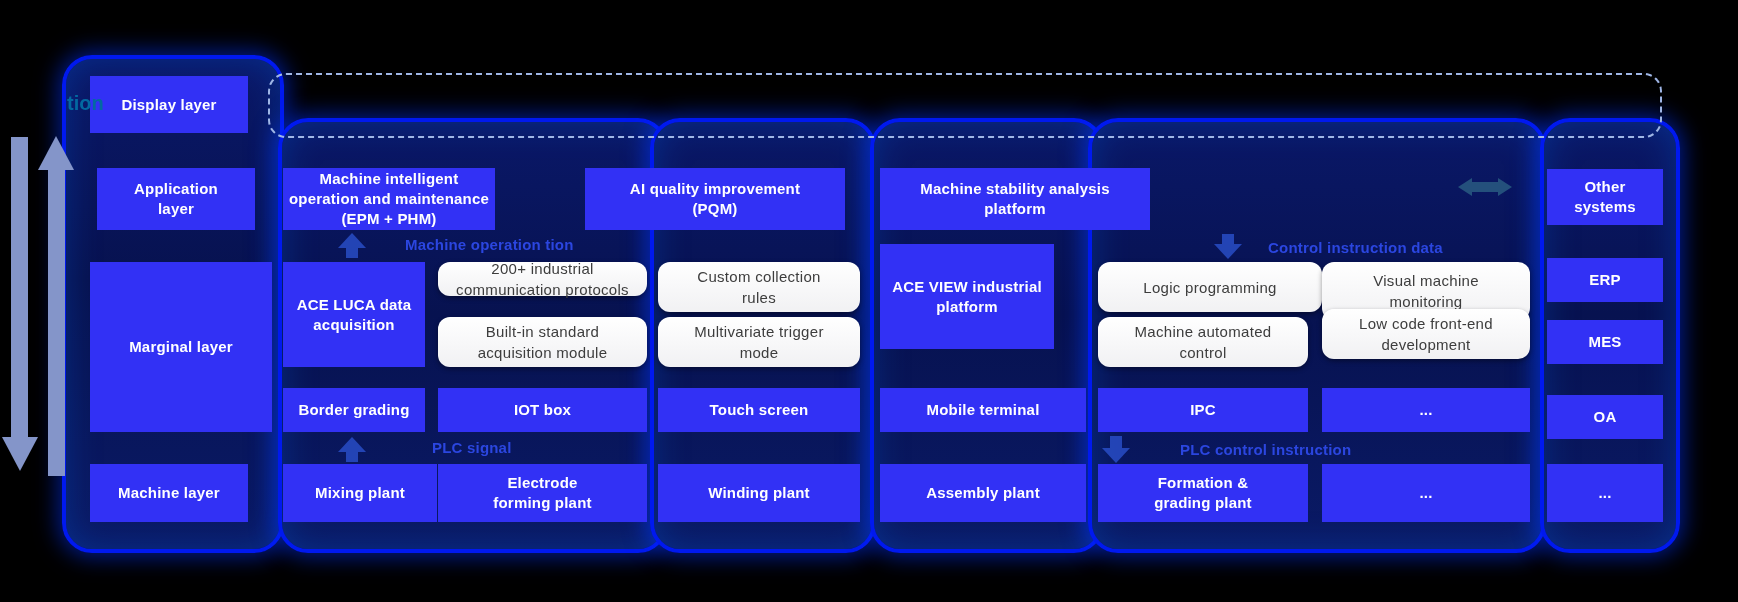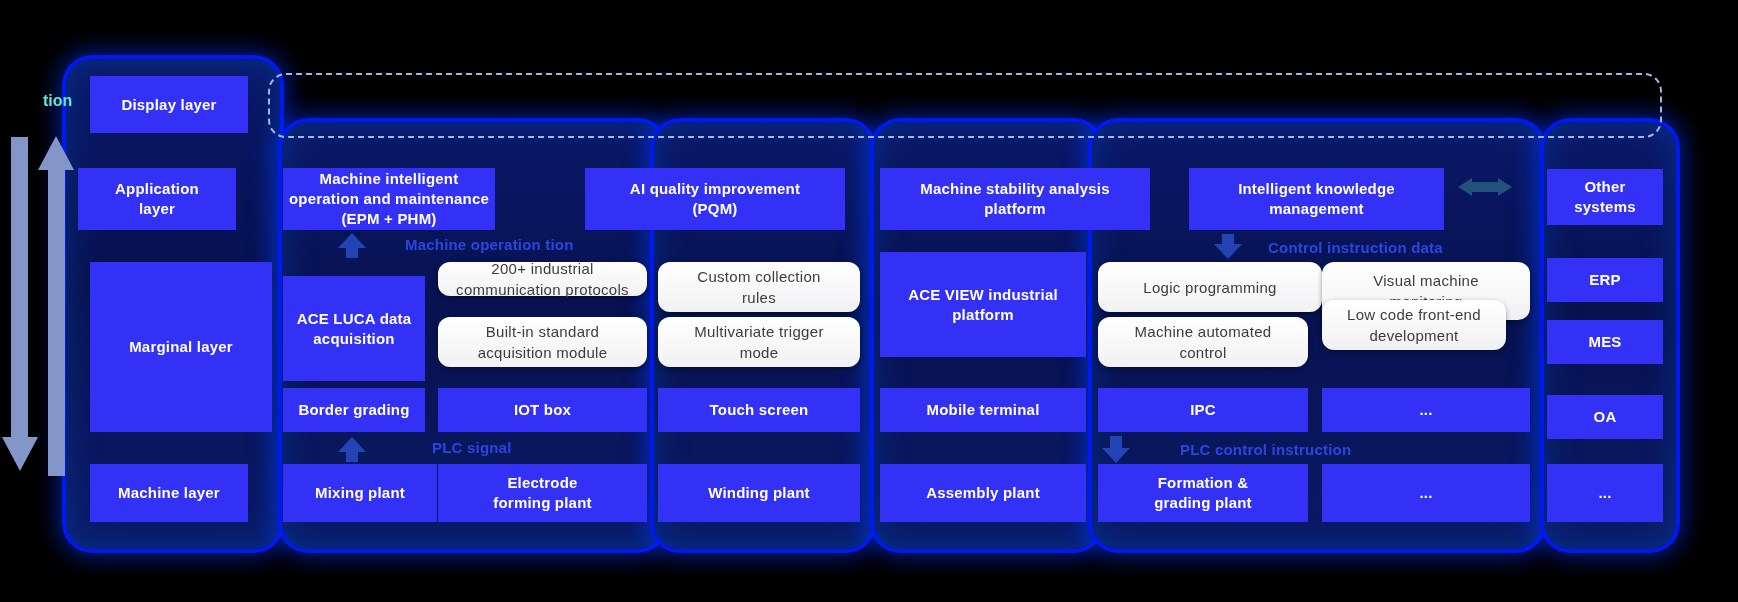--- a/index.html
+++ b/index.html
@@ -22,21 +22,21 @@
   }
   .whitebox{
     position:absolute;background:linear-gradient(180deg,#ffffff,#f1f1f3);color:#3d3d3d;
     border-radius:12px;display:flex;align-items:center;justify-content:center;text-align:center;
     white-space:pre-line;font-size:15px;line-height:1.4;z-index:3;letter-spacing:.3px;
     box-shadow:0 2px 5px rgba(0,0,0,.4);
   }
   .flowlabel{
     position:absolute;color:#2b46e0;font-weight:bold;font-size:15px;z-index:4;letter-spacing:.2px;
   }
-  .fragment{position:absolute;color:#5eead4;font-weight:bold;font-size:16px;z-index:5;}
+  .fragment{position:absolute;color:#0369a1;font-weight:bold;font-size:20px;z-index:5;margin-left:24px;}
   .shaft{position:absolute;background:#8495c9;z-index:2;}
   .tri{position:absolute;width:0;height:0;z-index:2;}
   .tri.big-down{border-left:18px solid transparent;border-right:18px solid transparent;border-top:34px solid #8495c9;}
   .tri.big-up{border-left:18px solid transparent;border-right:18px solid transparent;border-bottom:34px solid #8495c9;}
   .sm{background:#2b50cc;opacity:.8;}
   .tri.sm-up{border-left:14px solid transparent;border-right:14px solid transparent;border-bottom:15px solid #2b50cc;opacity:.8;}
   .tri.sm-down{border-left:14px solid transparent;border-right:14px solid transparent;border-top:15px solid #2b50cc;opacity:.8;}
   .dbl{background:#24507c;}
   .tri.dbl-left{border-top:9px solid transparent;border-bottom:9px solid transparent;border-right:14px solid #24507c;}
   .tri.dbl-right{border-top:9px solid transparent;border-bottom:9px solid transparent;border-left:14px solid #24507c;}
@@ -56,62 +56,60 @@
   <div class="dashedrect" style="left:268px;top:73px;width:1390px;height:61px"></div>
 
   <div class="shaft" style="left:11px;top:137px;width:17px;height:300px"></div>
   <div class="tri big-down" style="left:2px;top:437px"></div>
   <div class="tri big-up" style="left:38px;top:136px"></div>
   <div class="shaft" style="left:48px;top:170px;width:17px;height:306px"></div>
 
   <div class="fragment" style="left:43px;top:92px">tion</div>
 
   <div class="bluebox" style="left:90px;top:76px;width:158px;height:57px">Display layer</div>
-  <div class="bluebox" style="left:78px;top:168px;width:158px;height:62px">Application
+  <div class="bluebox" style="left:97px;top:168px;width:158px;height:62px">Application
 layer</div>
   <div class="bluebox" style="left:90px;top:262px;width:182px;height:170px">Marginal layer</div>
   <div class="bluebox" style="left:90px;top:464px;width:158px;height:58px">Machine layer</div>
 
   <div class="bluebox" style="left:283px;top:168px;width:212px;height:62px">Machine intelligent
 operation and maintenance
 (EPM + PHM)</div>
   <div class="bluebox" style="left:585px;top:168px;width:260px;height:62px">AI quality improvement
 (PQM)</div>
   <div class="bluebox" style="left:880px;top:168px;width:270px;height:62px">Machine stability analysis
 platform</div>
-  <div class="bluebox" style="left:1189px;top:168px;width:255px;height:62px">Intelligent knowledge
-management</div>
   <div class="bluebox" style="left:1547px;top:169px;width:116px;height:56px">Other
 systems</div>
 
   <div class="tri sm-up" style="left:338px;top:233px"></div>
   <div class="sm" style="position:absolute;left:346px;top:248px;width:12px;height:10px"></div>
   <div class="flowlabel" style="left:405px;top:236px">Machine operation tion</div>
   <div class="sm" style="position:absolute;left:1222px;top:234px;width:12px;height:10px"></div>
   <div class="tri sm-down" style="left:1214px;top:244px"></div>
   <div class="flowlabel" style="left:1268px;top:239px">Control instruction data</div>
 
-  <div class="bluebox" style="left:283px;top:276px;width:142px;height:105px">ACE LUCA data
+  <div class="bluebox" style="left:283px;top:262px;width:142px;height:105px">ACE LUCA data
 acquisition</div>
   <div class="whitebox" style="left:438px;top:262px;width:209px;height:34px">200+ industrial
 communication protocols</div>
   <div class="whitebox" style="left:438px;top:317px;width:209px;height:50px">Built-in standard
 acquisition module</div>
   <div class="whitebox" style="left:658px;top:262px;width:202px;height:50px">Custom collection
 rules</div>
   <div class="whitebox" style="left:658px;top:317px;width:202px;height:50px">Multivariate trigger
 mode</div>
-  <div class="bluebox" style="left:880px;top:252px;width:206px;height:105px">ACE VIEW industrial
+  <div class="bluebox" style="left:880px;top:244px;width:174px;height:105px">ACE VIEW industrial
 platform</div>
   <div class="whitebox" style="left:1098px;top:262px;width:224px;height:50px">Logic programming</div>
   <div class="whitebox" style="left:1098px;top:317px;width:210px;height:50px">Machine automated
 control</div>
   <div class="whitebox" style="left:1322px;top:262px;width:208px;height:58px">Visual machine
 monitoring</div>
-  <div class="whitebox" style="left:1322px;top:300px;width:184px;height:50px">Low code front-end
+  <div class="whitebox" style="left:1322px;top:309px;width:208px;height:50px">Low code front-end
 development</div>
 
   <div class="bluebox" style="left:283px;top:388px;width:142px;height:44px">Border grading</div>
   <div class="bluebox" style="left:438px;top:388px;width:209px;height:44px">IOT box</div>
   <div class="bluebox" style="left:658px;top:388px;width:202px;height:44px">Touch screen</div>
   <div class="bluebox" style="left:880px;top:388px;width:206px;height:44px">Mobile terminal</div>
   <div class="bluebox" style="left:1098px;top:388px;width:210px;height:44px">IPC</div>
   <div class="bluebox" style="left:1322px;top:388px;width:208px;height:44px">...</div>
 
   <div class="tri sm-up" style="left:338px;top:437px"></div>

